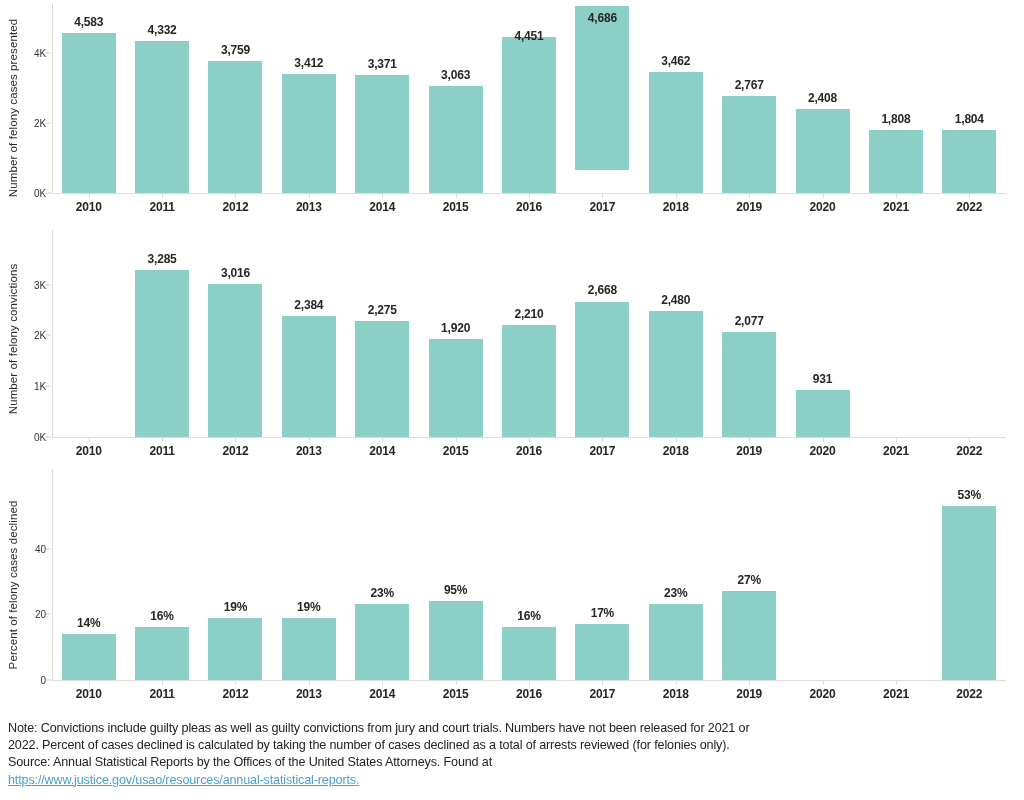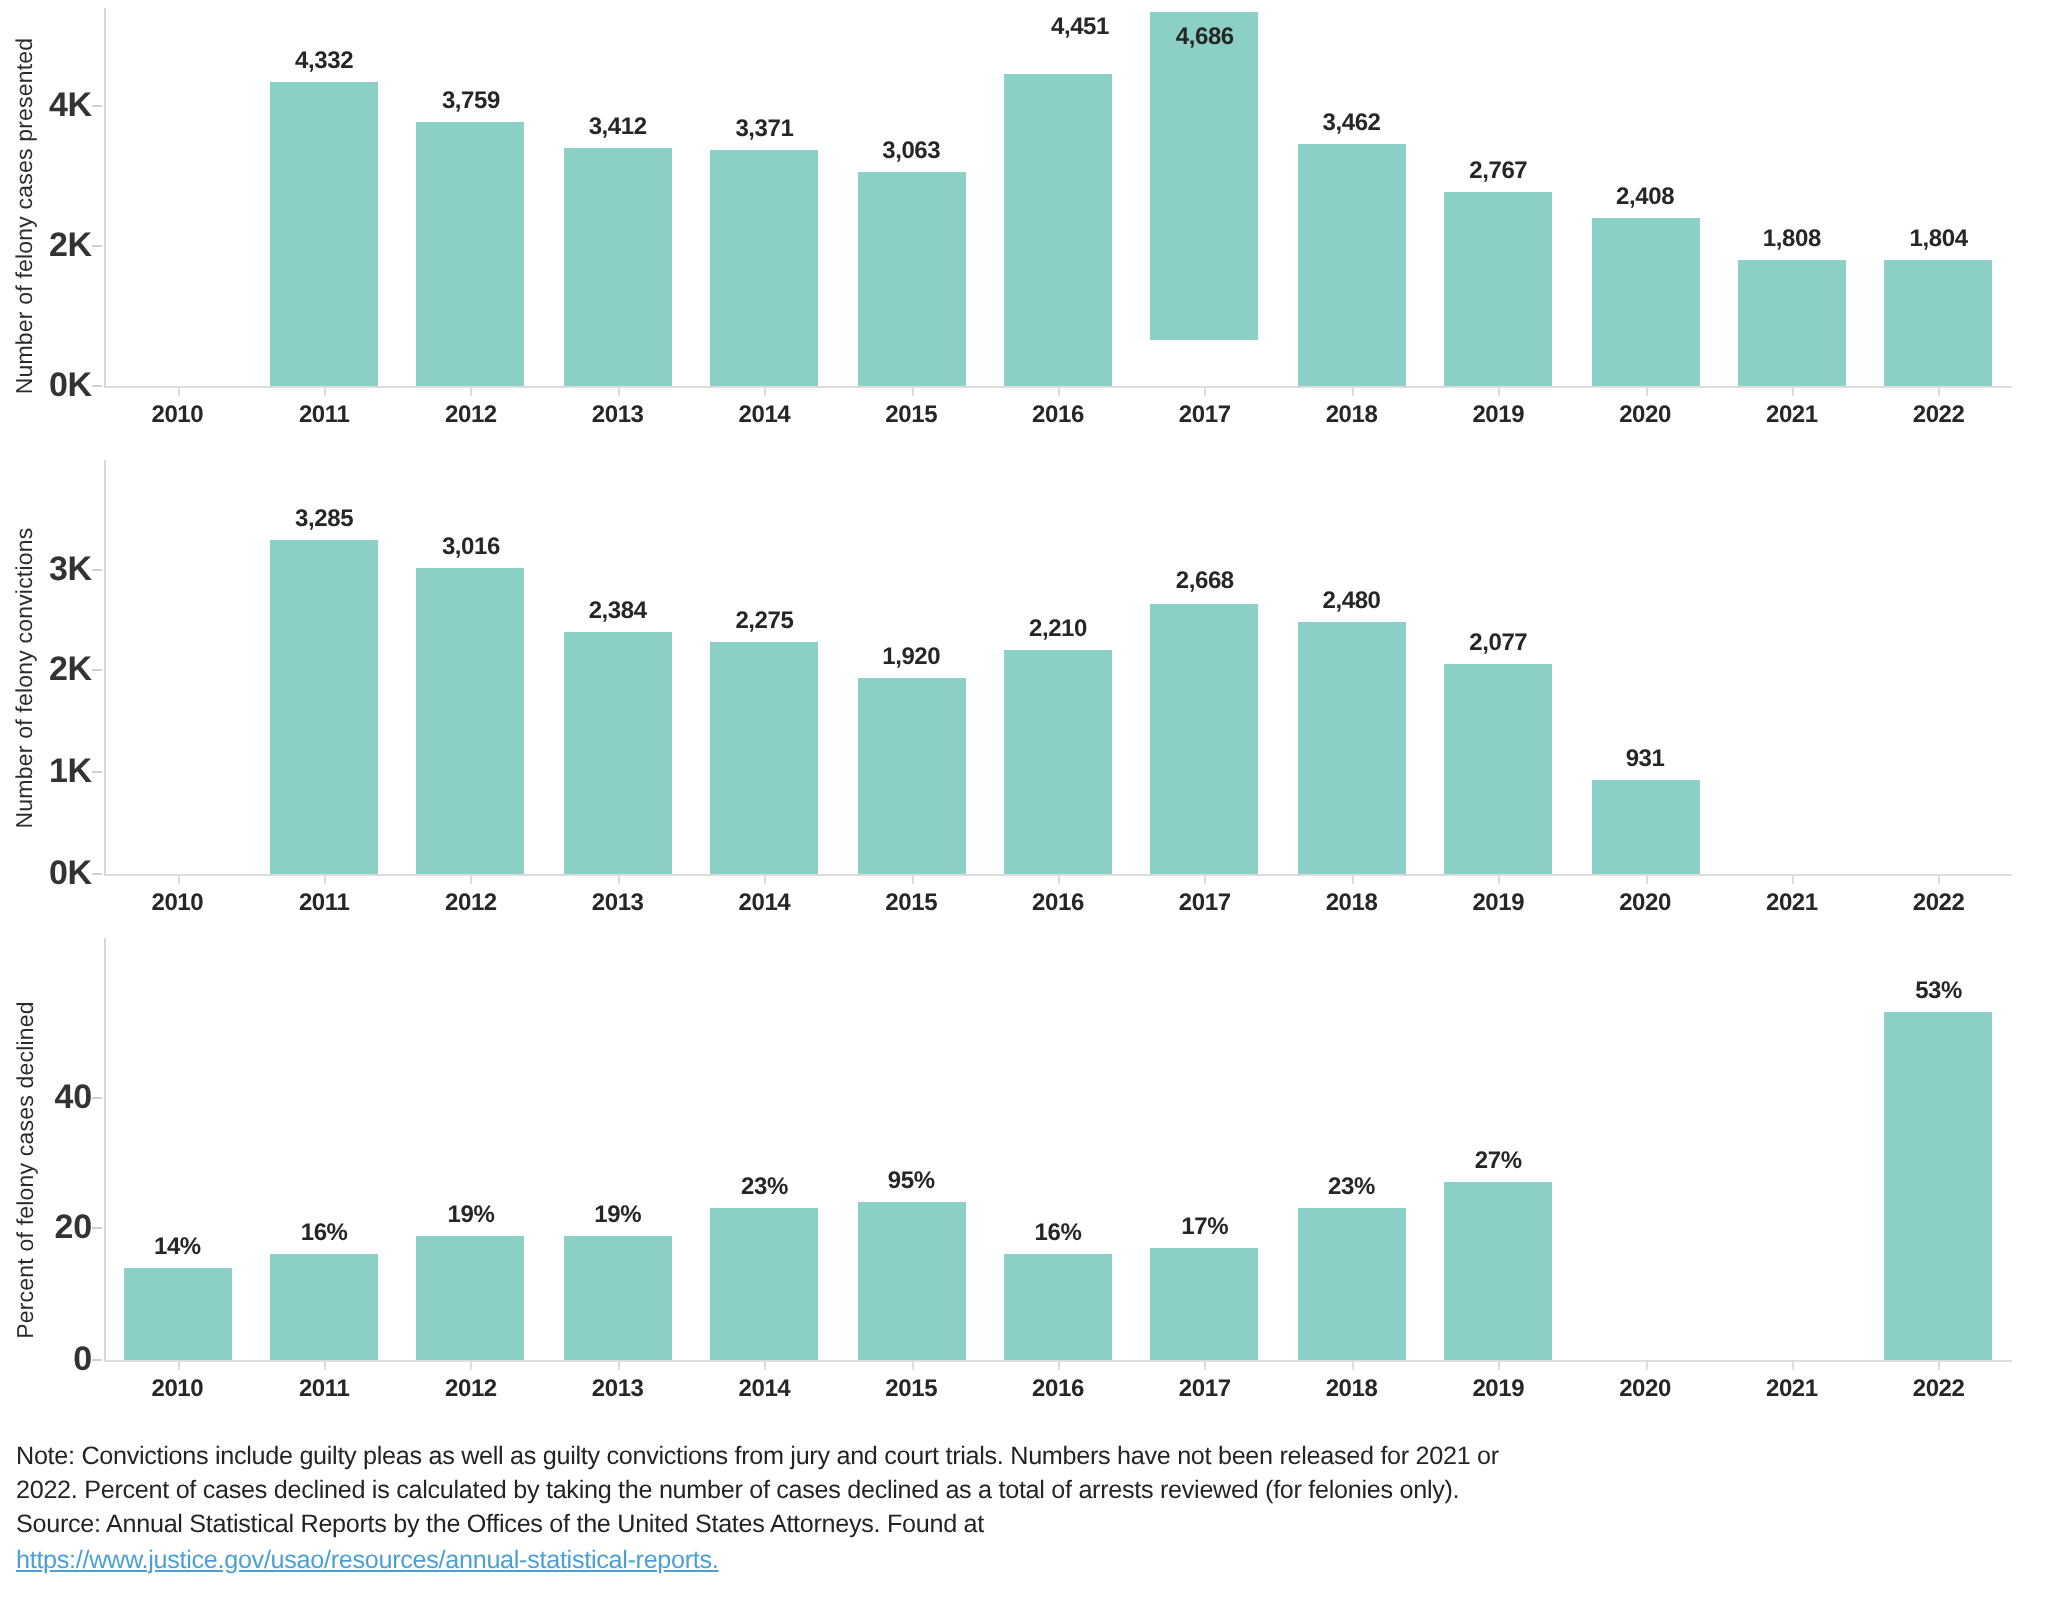--- a/index.html
+++ b/index.html
@@ -73,22 +73,22 @@
     right: 0px;
     height: 1px;
     background: #dddddd;
   }
 
   .ytick {
     position: absolute;
     left: -44px;
     width: 38px;
     text-align: right;
-    font-size: 17px;
-    font-weight: 700;
+    font-size: 10px;
+    font-weight: 400;
     color: #333333;
     transform: translateY(-50%);
     letter-spacing: -0.1px;
   }
   .ytick-mark {
     position: absolute;
     left: 0px;
     width: 5px;
     height: 1px;
     background: #cfcfcf;
@@ -180,20 +180,24 @@
       <div class="xaxis-line" style="top: 193px;"></div>
       <div class="ytick-container">
           <div class="ytick" style="top: 193px;">0K</div>
           <div class="ytick-mark" style="top: 193px; left: -6px;"></div>
           <div class="ytick" style="top: 123px;">2K</div>
           <div class="ytick-mark" style="top: 123px; left: -6px;"></div>
           <div class="ytick" style="top: 53px;">4K</div>
           <div class="ytick-mark" style="top: 53px; left: -6px;"></div>
         </div>
       <div class="bars">
+          <div class="barcol" style="left: 0px; width: 73.3846px; bottom: auto; top: 0px; height: 193px;">
+            <div class="bar" style="height: 160.405px; background: rgb(139, 207, 198);"></div>
+            <div class="barval" style="top: 14.595px;">4,583</div>
+          </div>
           <div class="barcol" style="left: 73.3846px; width: 73.3846px; bottom: auto; top: 0px; height: 193px;">
             <div class="bar" style="height: 151.62px; background: rgb(139, 207, 198);"></div>
             <div class="barval" style="top: 23.38px;">4,332</div>
           </div>
           <div class="barcol" style="left: 146.769px; width: 73.3846px; bottom: auto; top: 0px; height: 193px;">
             <div class="bar" style="height: 131.565px; background: rgb(139, 207, 198);"></div>
             <div class="barval" style="top: 43.435px;">3,759</div>
           </div>
           <div class="barcol" style="left: 220.154px; width: 73.3846px; bottom: auto; top: 0px; height: 193px;">
             <div class="bar" style="height: 119.42px; background: rgb(139, 207, 198);"></div>
@@ -202,21 +206,21 @@
           <div class="barcol" style="left: 293.538px; width: 73.3846px; bottom: auto; top: 0px; height: 193px;">
             <div class="bar" style="height: 117.985px; background: rgb(139, 207, 198);"></div>
             <div class="barval" style="top: 57.015px;">3,371</div>
           </div>
           <div class="barcol" style="left: 366.923px; width: 73.3846px; bottom: auto; top: 0px; height: 193px;">
             <div class="bar" style="height: 107.205px; background: rgb(139, 207, 198);"></div>
             <div class="barval" style="top: 67.795px;">3,063</div>
           </div>
           <div class="barcol" style="left: 440.308px; width: 73.3846px; bottom: auto; top: 0px; height: 193px;">
             <div class="bar" style="height: 155.785px; background: rgb(139, 207, 198);"></div>
-            <div class="barval" style="top: 6px; margin-left: 11px;">4,451</div>
+            <div class="barval" style="top: 29px;">4,451</div>
           </div>
           <div class="barcol" style="left: 513.692px; width: 73.3846px; bottom: auto; top: 0px; height: 170px;">
             <div class="bar" style="height: 164.01px; background: rgb(139, 207, 198);"></div>
             <div class="barval" style="top: 10.99px;">4,686</div>
           </div>
           <div class="barcol" style="left: 587.077px; width: 73.3846px; bottom: auto; top: 0px; height: 193px;">
             <div class="bar" style="height: 121.17px; background: rgb(139, 207, 198);"></div>
             <div class="barval" style="top: 53.83px;">3,462</div>
           </div>
           <div class="barcol" style="left: 660.462px; width: 73.3846px; bottom: auto; top: 0px; height: 193px;">

